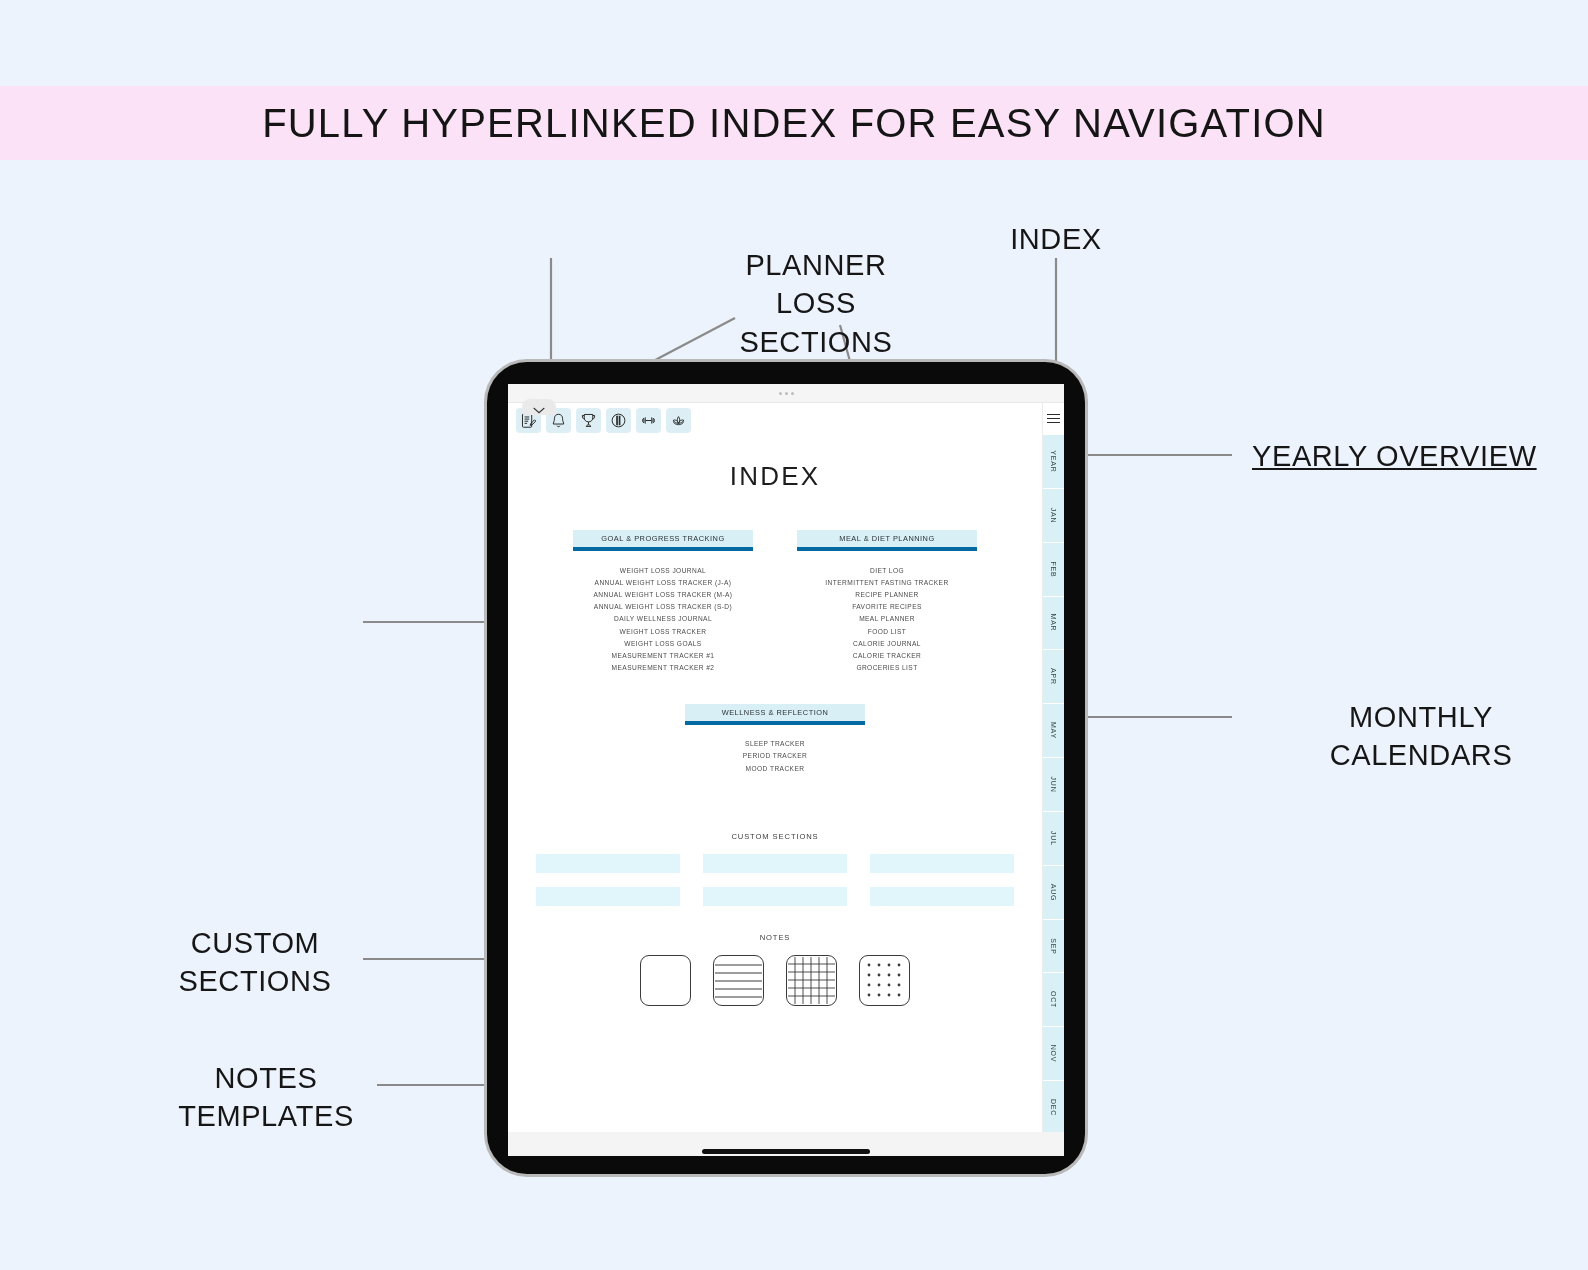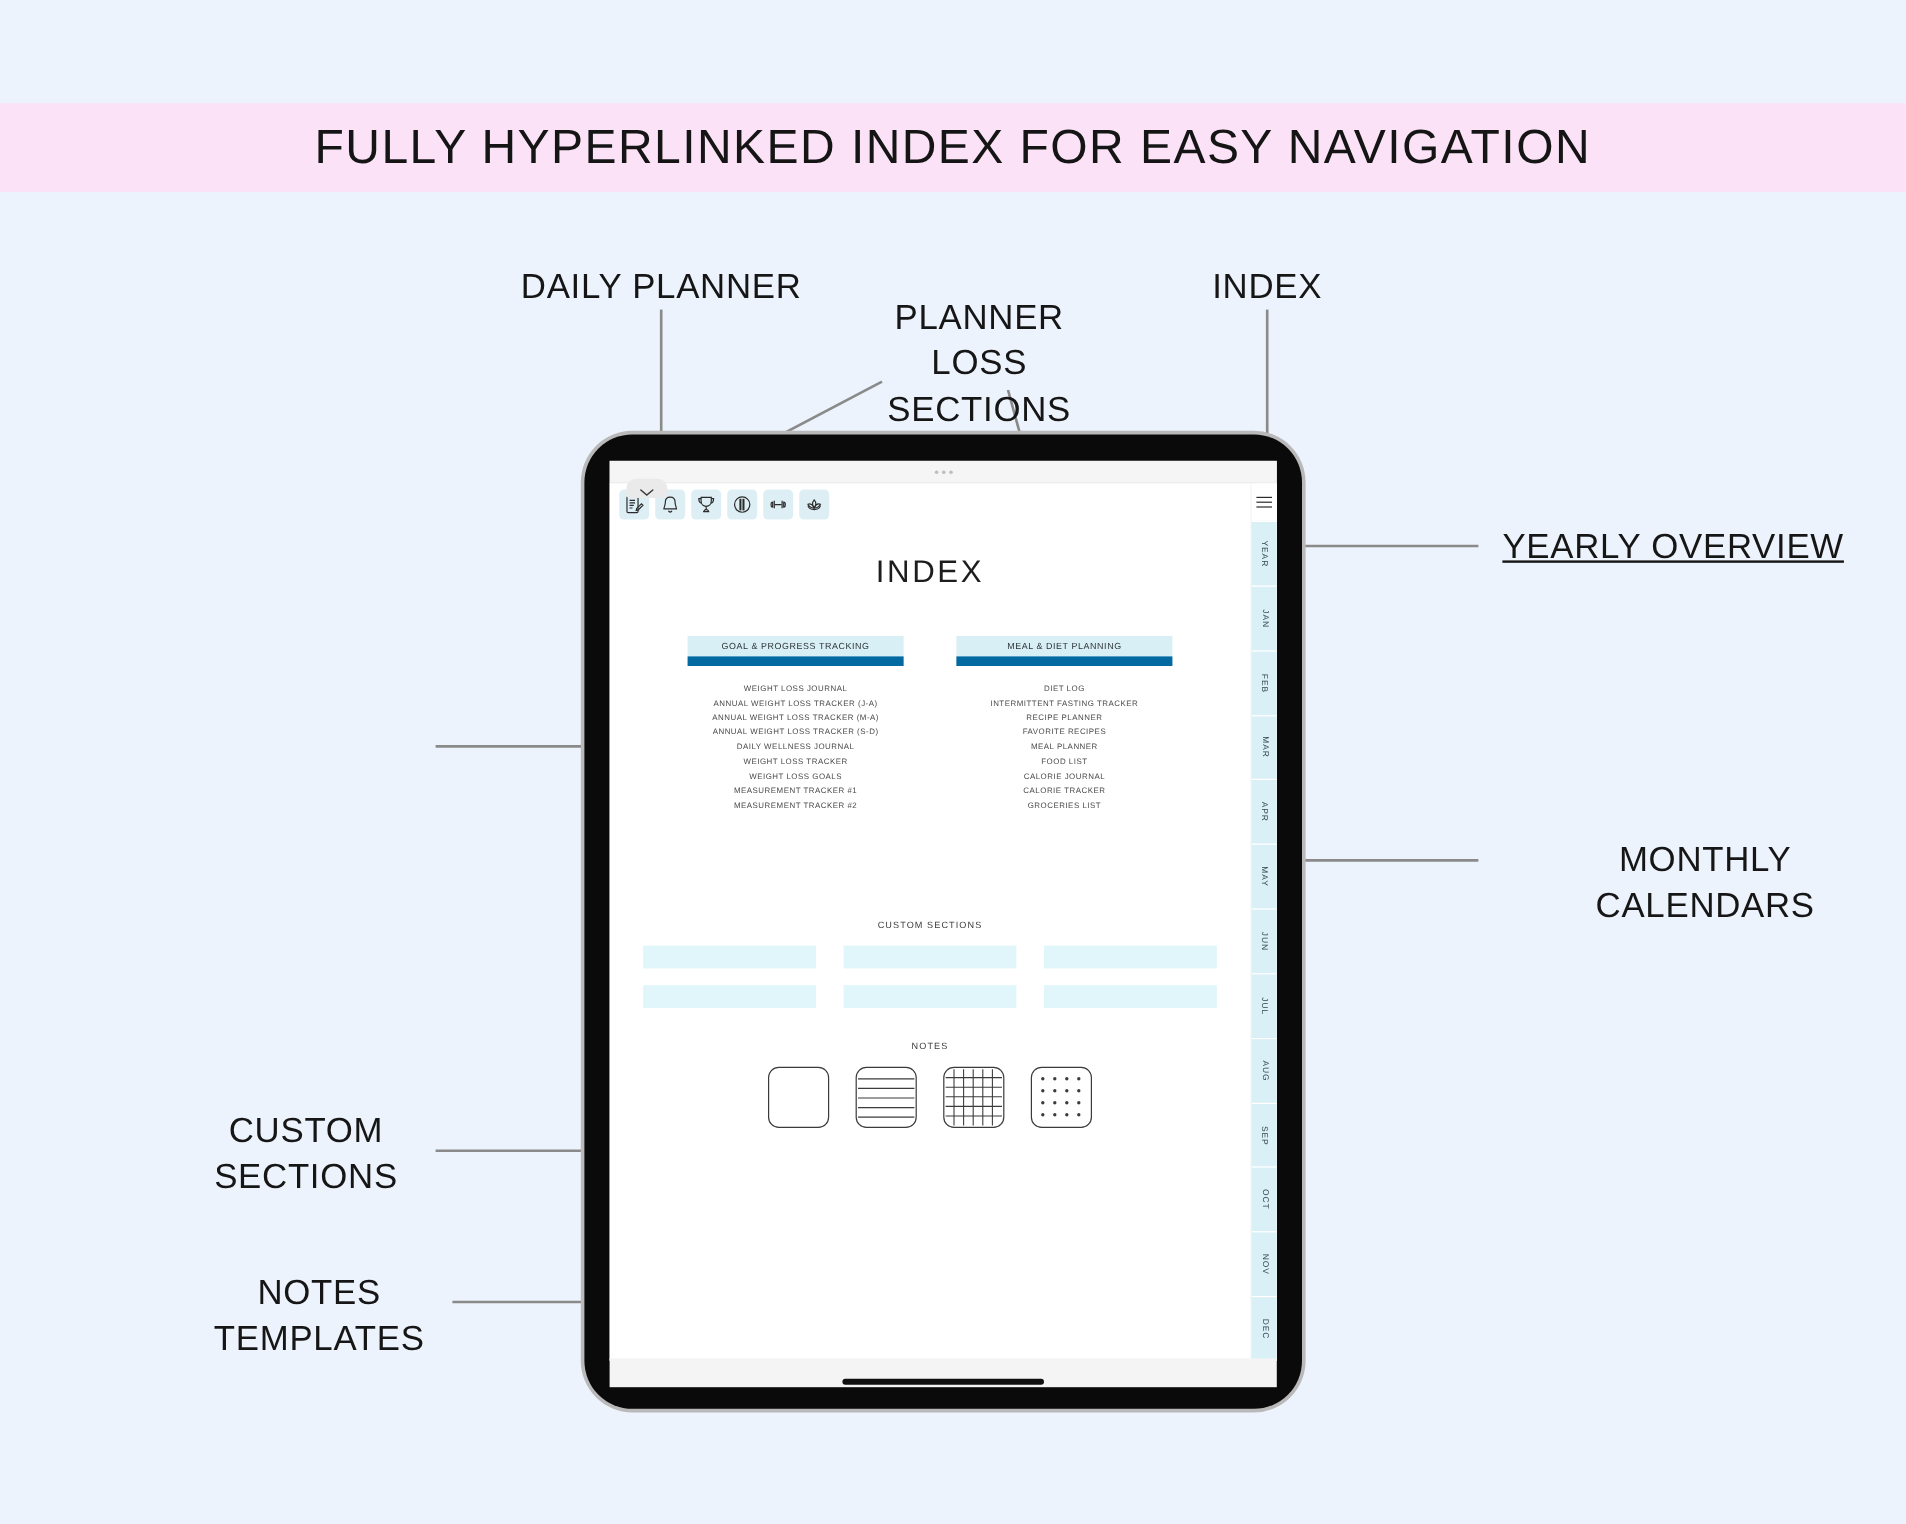--- a/index.html
+++ b/index.html
@@ -91,21 +91,21 @@
     text-align: center; margin-top: 58px;
     font-size: 26px; letter-spacing: 2.2px; font-weight: 300; color: #1d1d1d;
   }
 
   .cols {
     display: flex; justify-content: center; gap: 44px;
     margin-top: 38px; padding: 0 18px;
   }
   .col { width: 180px; }
   .sec-head {
-    background: #d8eff5; border-bottom: 8px solid #0369a1;
+    background: #d8eff5; border-bottom: 4px solid #0369a1;
     text-align: center; font-size: 7.4px; letter-spacing: 0.5px;
     color: #2a3236; padding: 4px 0 4px; font-weight: 400;
   }
   .sec-list { margin-top: 13px; }
   .sec-list li {
     list-style: none; text-align: center;
     font-size: 6.6px; letter-spacing: 0.42px; color: #4a4a4a;
     padding: 2.6px 0;
   }
   .row2 { margin-top: 30px; }
@@ -178,21 +178,20 @@
 
     <line x1="1232" y1="717" x2="1068" y2="717" stroke="#8a8a8a" stroke-width="2.2" marker-end="url(#ah)"></line>
 
     <line x1="363" y1="622" x2="548" y2="622" stroke="#8a8a8a" stroke-width="2.2" marker-end="url(#ah)"></line>
 
     <line x1="363" y1="959" x2="548" y2="959" stroke="#8a8a8a" stroke-width="2.2" marker-end="url(#ah)"></line>
 
     <line x1="377" y1="1085" x2="624" y2="1085" stroke="#8a8a8a" stroke-width="2.2" marker-end="url(#ah)"></line>
   </svg>
 
-  <div class="anno c" style="left:406px; top:220px; width:290px;">DAILY PLANNER</div>
 
   <div class="anno c" style="left:712px; top:246px; width:208px;">PLANNER LOSS
 SECTIONS</div>
 
   <div class="anno c" style="left:980px; top:220px; width:152px;">INDEX</div>
 
   <div class="anno l" style="left:1252px; top:437px; width:330px;">YEARLY OVERVIEW</div>
 
   <div class="anno c" style="left:1243px; top:698px; width:356px;">MONTHLY
 CALENDARS</div>
@@ -310,20 +309,28 @@
                 <li>MEAL PLANNER</li>
                 <li>FOOD LIST</li>
                 <li>CALORIE JOURNAL</li>
                 <li>CALORIE TRACKER</li>
                 <li>GROCERIES LIST</li>
               </ul>
             </div>
           </div>
 
           <div class="cols row2">
+            <div class="col">
+              <div class="sec-head">WELLNESS &amp; REFLECTION</div>
+              <ul class="sec-list">
+                <li>SLEEP TRACKER</li>
+                <li>PERIOD TRACKER</li>
+                <li>MOOD TRACKER</li>
+              </ul>
+            </div>
           </div>
 
           <div class="custom-wrap">
             <div class="mini-title">CUSTOM SECTIONS</div>
             <div class="custom-grid">
               <div class="custom-slot"></div>
               <div class="custom-slot"></div>
               <div class="custom-slot"></div>
               <div class="custom-slot"></div>
               <div class="custom-slot"></div>

